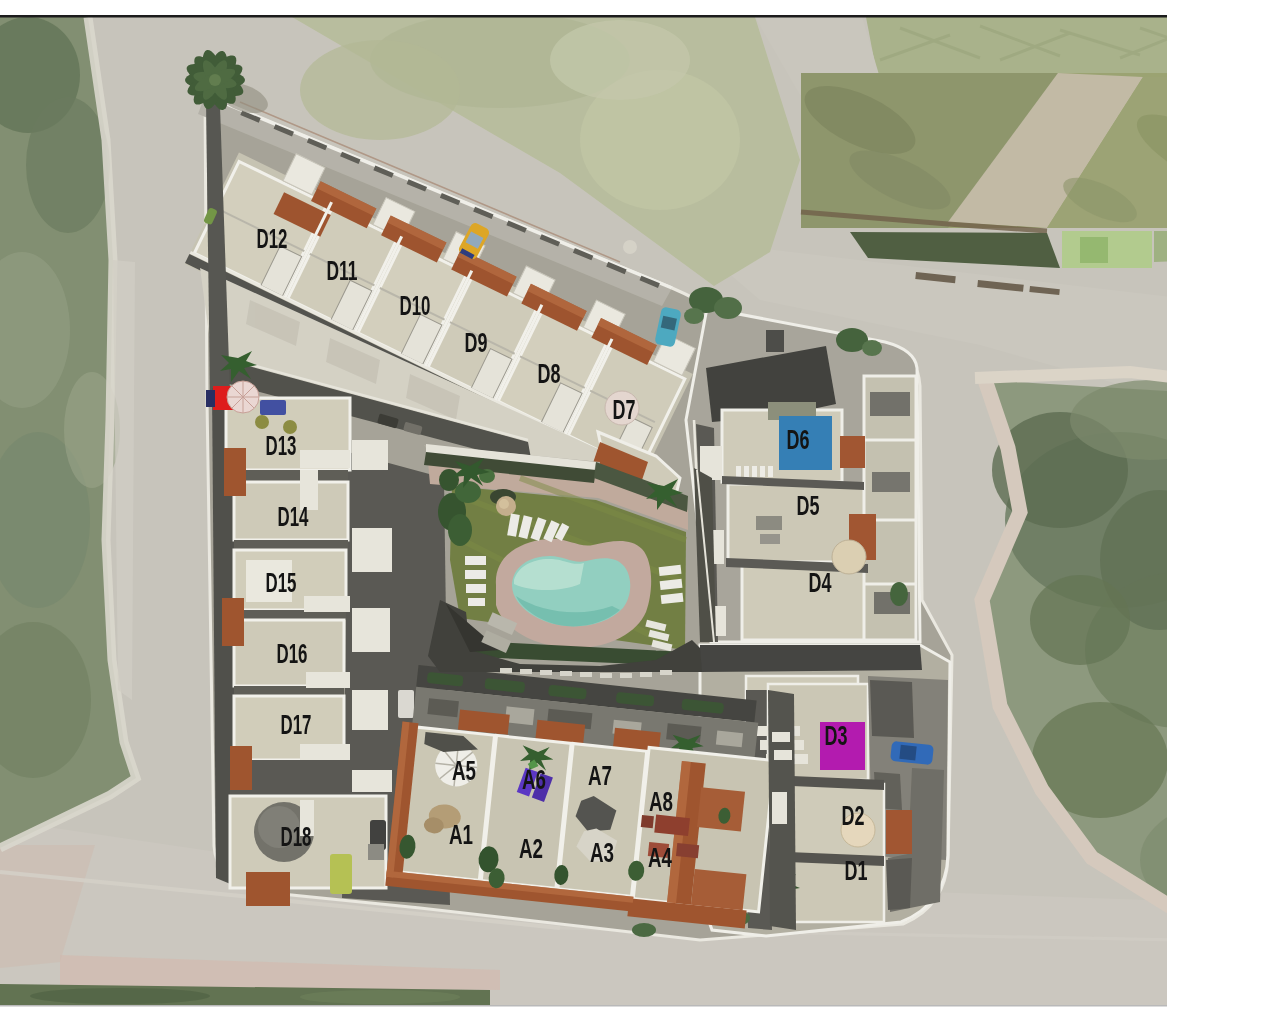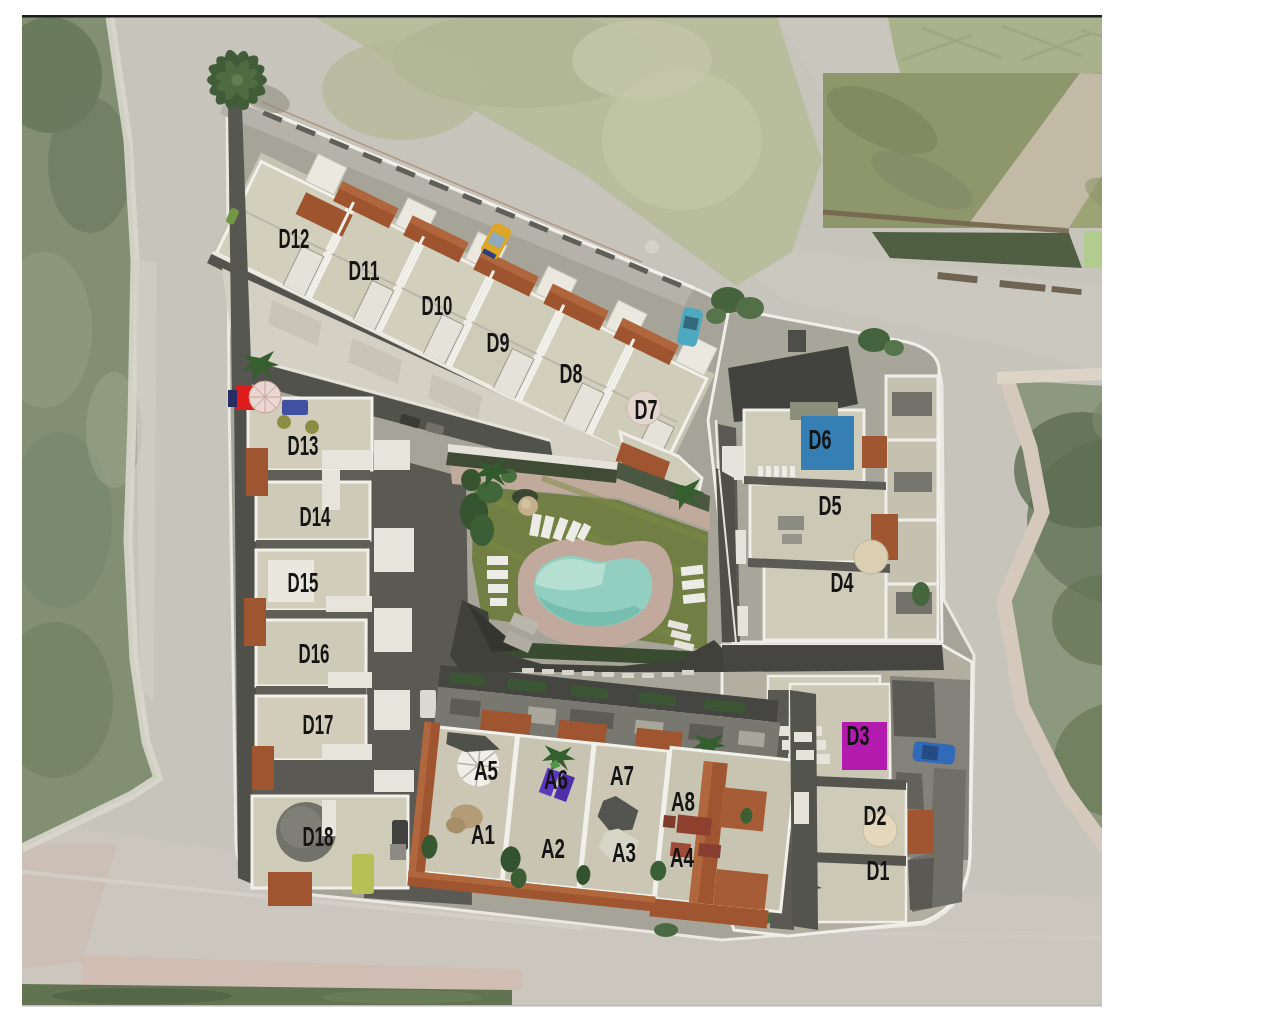--- a/index.html
+++ b/index.html
@@ -1,16 +1,16 @@
 <!DOCTYPE html>
 <html><head>
 <meta charset="utf-8">
 <style>
 html,body{margin:0;padding:0;background:#fff;}
-#wrap{position:relative;width:1080px;height:1024px;overflow:hidden;background:#ec4899;margin-left:22px;}
+#wrap{position:relative;width:1167px;height:1024px;overflow:hidden;background:#ec4899;}
 svg{position:absolute;top:0;left:0;}
 .lbl{font-family:"Liberation Sans",sans-serif;font-weight:bold;fill:#141414;}
 </style>
 </head>
 <body>
 <div id="wrap">
 <svg width="1280" height="1024" viewBox="0 0 1280 1024">
 <defs>
 <clipPath id="photo">
           <rect x="0" y="17" width="1280" height="989"></rect>

